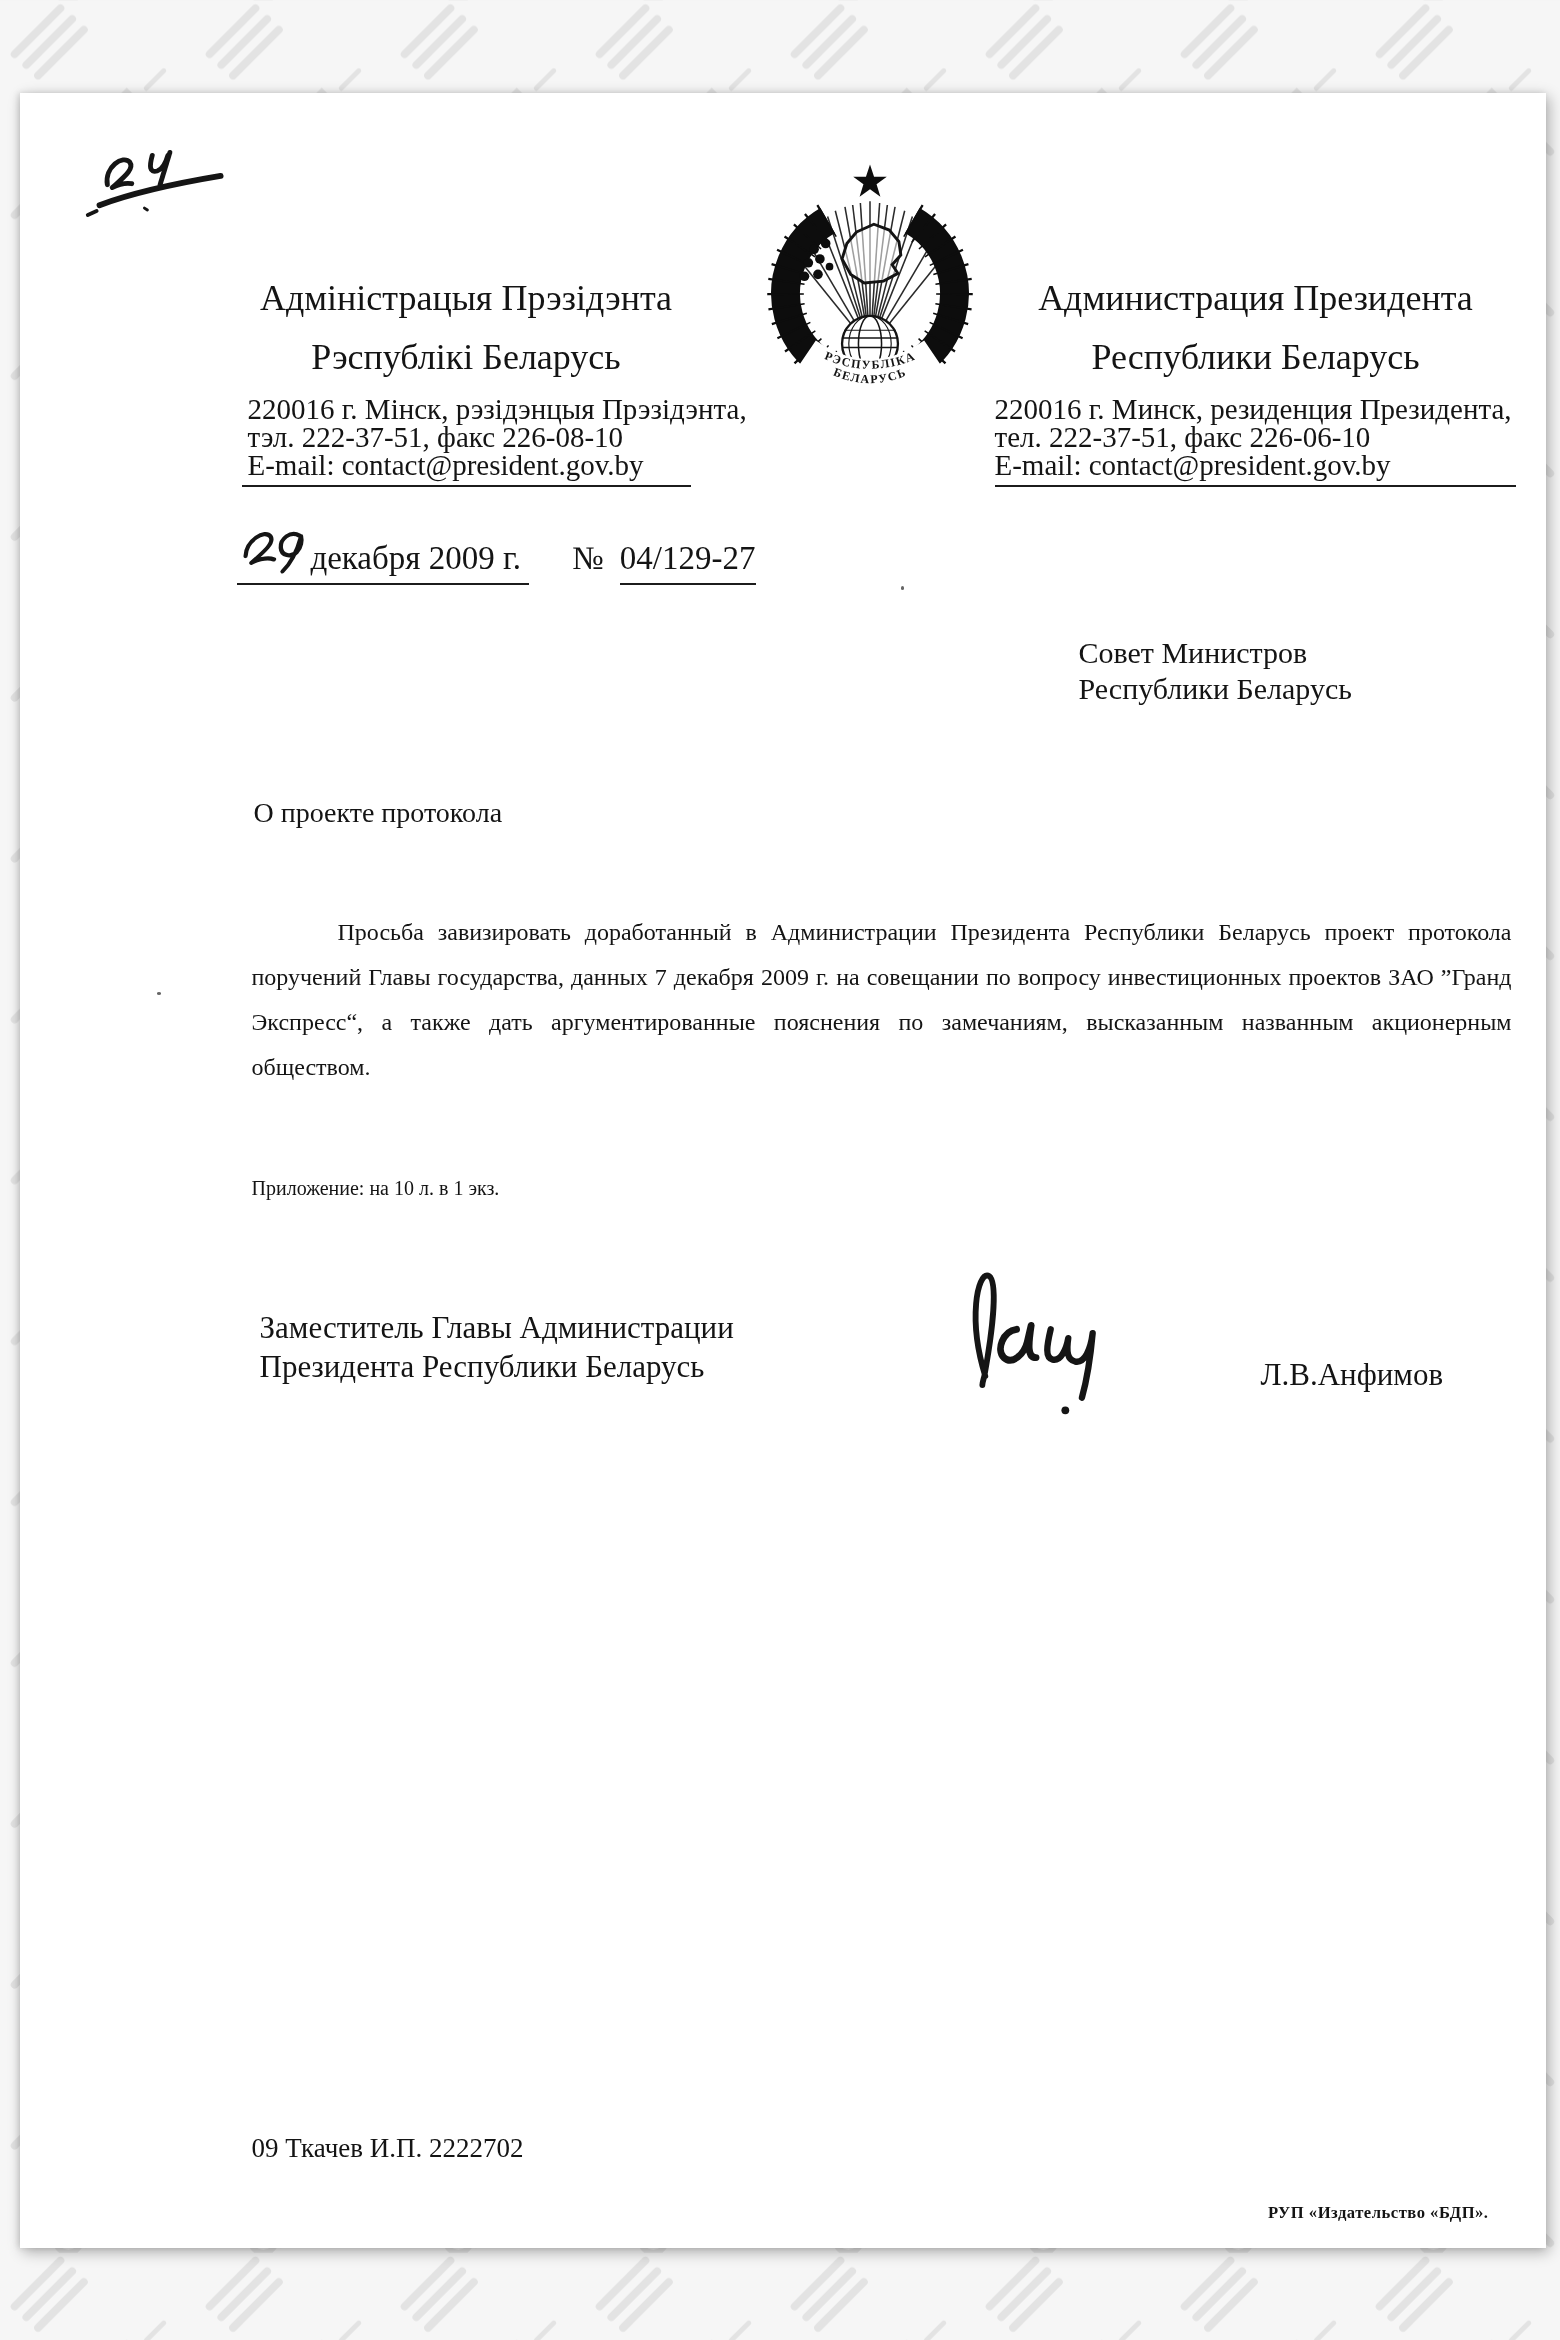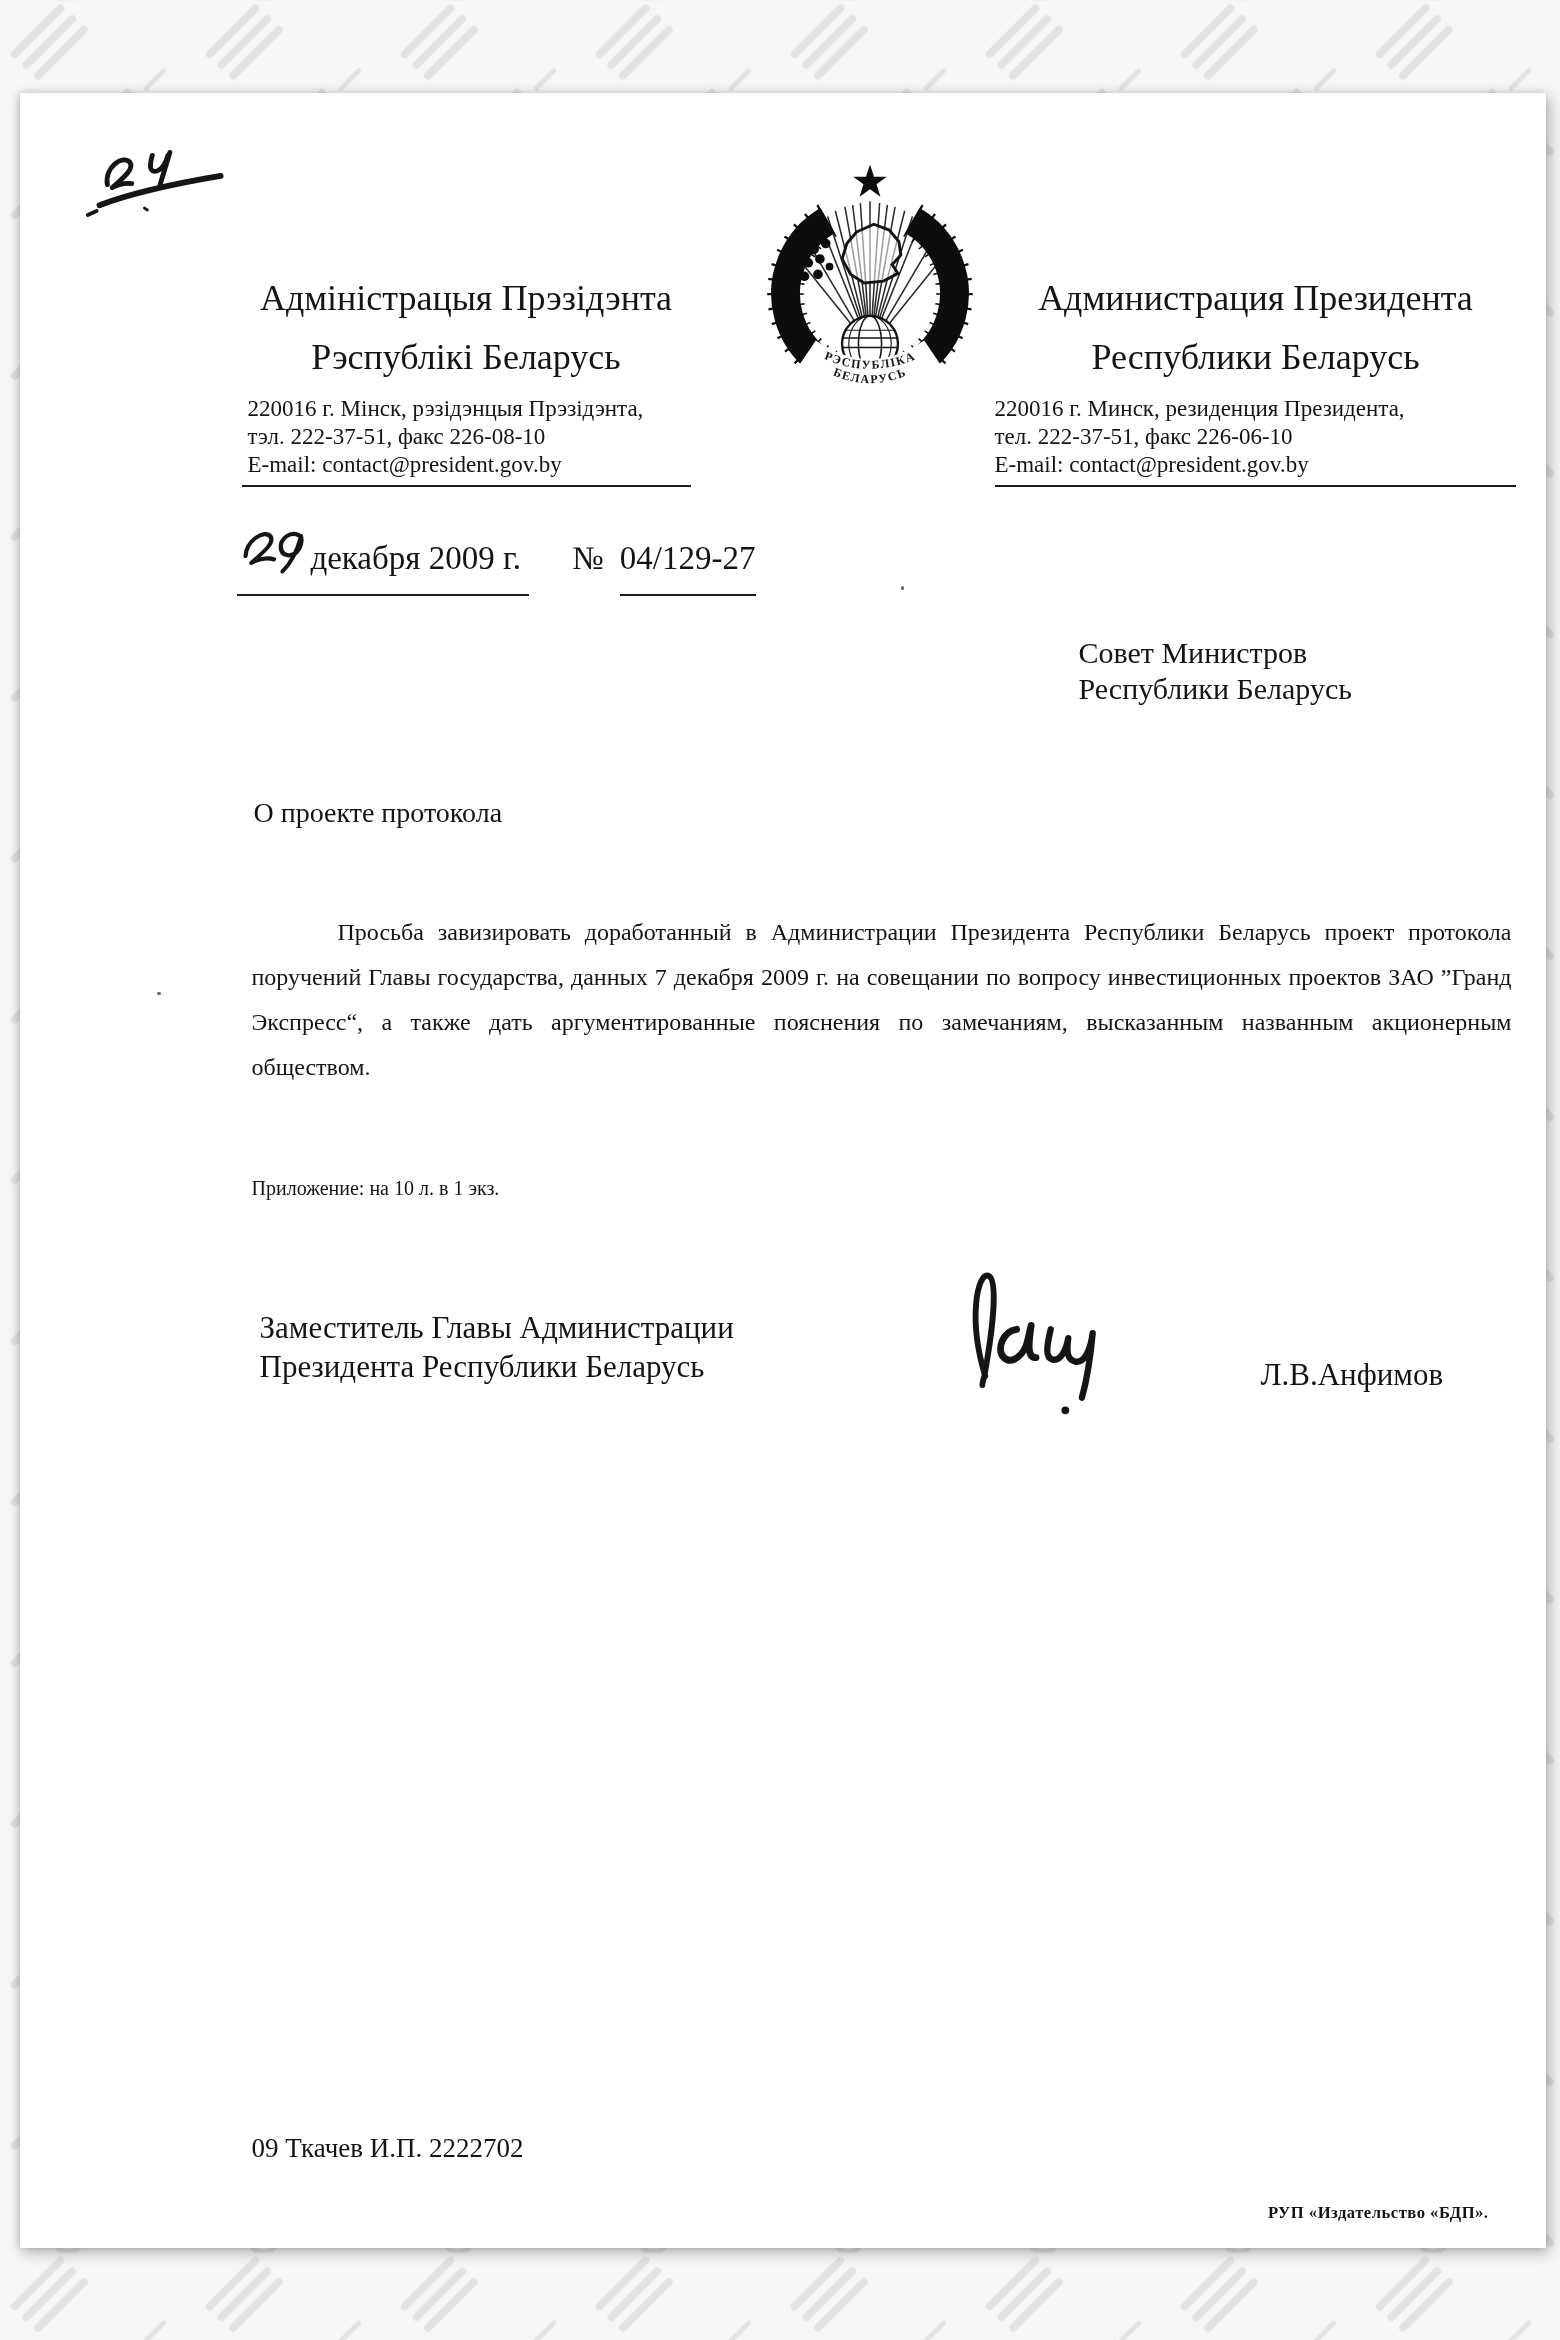--- a/index.html
+++ b/index.html
@@ -19,27 +19,27 @@
     width: 1526px; height: 2155px;
     background: #ffffff;
     box-shadow: 2.9px 3.9px 13.7px rgba(0,0,0,0.30), -2px 0 5.9px rgba(0,0,0,0.12);
   }
   .abs { position: absolute; }
 
   
   .hdr-col { text-align: center; }
   .hdr-title { font-size: 36px; line-height: 59px; white-space: nowrap; }
   .contact {
-    font-size: 23px; line-height: 28px; text-align: left; white-space: nowrap;
+    font-size: 29px; line-height: 28px; text-align: left; white-space: nowrap;
   }
   .rule { border-bottom: 2.9px solid #1c1c1c; }
 
   
   .ref-line { font-size: 33px; white-space: nowrap; }
-  .u-seg { border-bottom: 2.4px solid #1c1c1c; padding-bottom: 18px; }
+  .u-seg { border-bottom: 2.4px solid #1c1c1c; padding-bottom: 7px; }
   .hand-day { display: inline-block; vertical-align: -5.9px; margin-right: 5.9px; }
 
   .addressee { font-size: 30px; line-height: 36px; }
   .subject { font-size: 28px; }
 
   .body-par {
     font-size: 24px; line-height: 45px;
     text-align: justify; text-indent: 86px;
     margin: 0; width: 1260px;
   }

